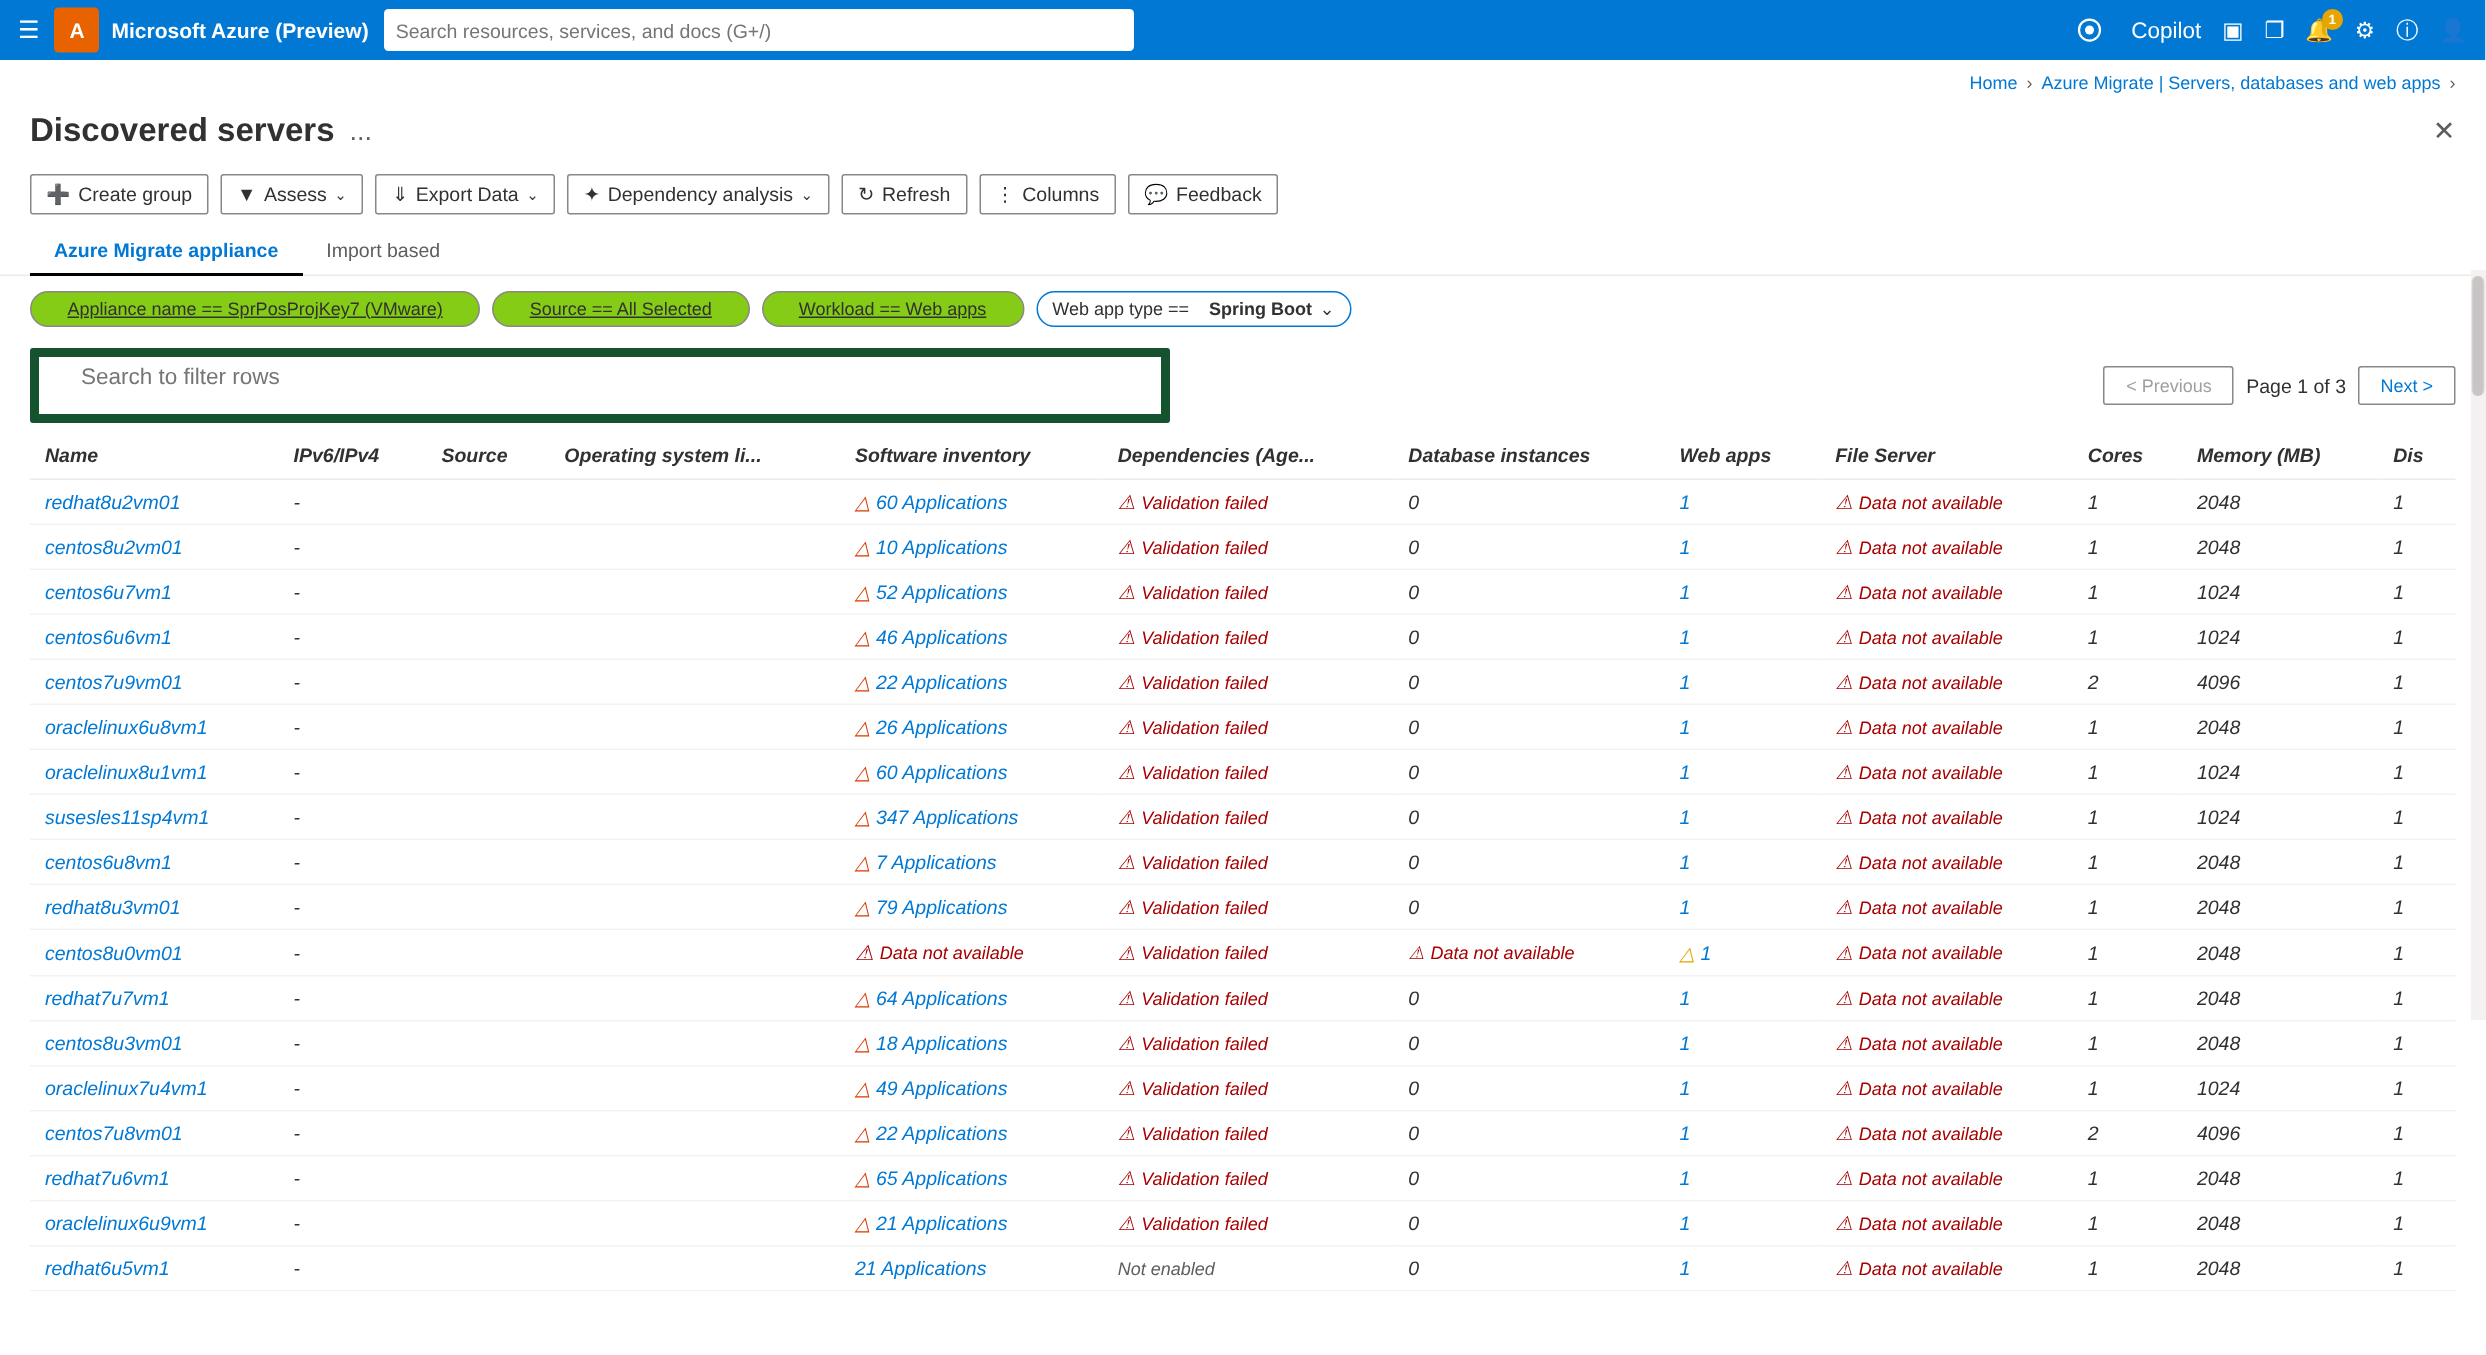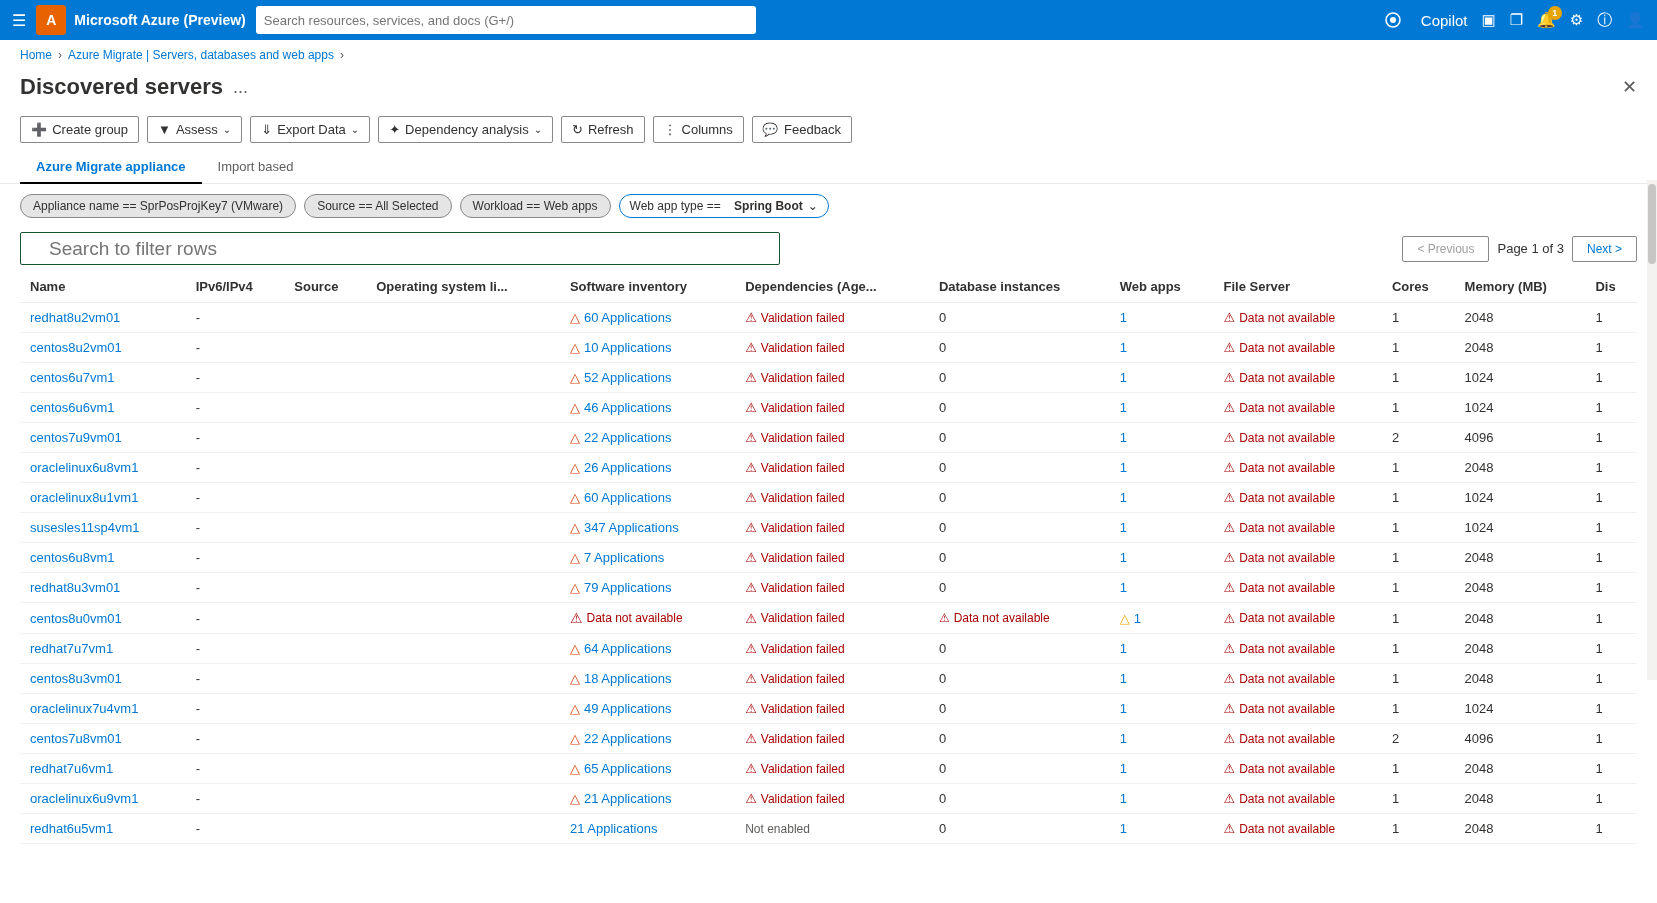--- a/index.html
+++ b/index.html
@@ -41,20 +41,21 @@
     }
 
     
     .breadcrumb {
       padding: 8px 20px;
       font-size: 12px;
       color: #0078d4;
       display: flex;
       align-items: center;
       gap: 6px;
+      justify-content: flex-end;
     }
     .breadcrumb span { color: #605e5c; }
     .breadcrumb a { color: #0078d4; text-decoration: none; cursor: pointer; }
 
     
     .page-header {
       padding: 4px 20px 12px 20px;
       display: flex;
       align-items: center;
       gap: 10px;
@@ -109,27 +110,28 @@
 
     
     .filter-row {
       padding: 10px 20px;
       display: flex;
       align-items: center;
       gap: 8px;
       flex-wrap: wrap;
     }
     .filter-chip {
-      padding: 4px 12px;
+      padding: 4px 24px;
       border: 1px solid #8a8886;
       border-radius: 16px;
-      background: #e5e5e5;
+      background: #84cc16;
       font-size: 12px;
       color: #323130;
       cursor: default;
+      text-decoration: underline;
     }
     .filter-chip-dropdown {
       padding: 4px 10px;
       border: 1px solid #0078d4;
       border-radius: 16px;
       background: #fff;
       font-size: 12px;
       color: #323130;
       cursor: pointer;
       display: flex;
@@ -140,24 +142,24 @@
     
     .search-pag-row {
       padding: 4px 20px 6px 20px;
       display: flex;
       align-items: center;
       gap: 10px;
     }
     .search-box {
       flex: 1;
       max-width: 760px;
-      border: 1px solid #14532d;
+      border: 6px solid #14532d;
       border-radius: 2px;
-      padding: 5px 10px 4px 28px;
-      font-size: 19px;
+      padding: 5px 10px 16px 28px;
+      font-size: 15px;
       color: #323130;
       position: relative;
     }
     .search-wrapper {
       position: relative;
       flex: 1;
       max-width: 760px;
     }
     .search-wrapper .search-icon-inner {
       position: absolute;
@@ -183,20 +185,21 @@
       font-size: 12px;
       color: #0078d4;
     }
     .pag-btn:disabled { color: #a19f9d; cursor: default; }
     .pag-info { font-size: 13px; color: #323130; white-space: nowrap; }
 
     
     .table-container {
       padding: 0 20px;
       overflow-x: auto;
+      font-style: italic;
     }
     table {
       width: 100%;
       border-collapse: collapse;
       font-size: 13px;
     }
     thead tr {
       border-bottom: 1px solid #edebe9;
     }
     th {

